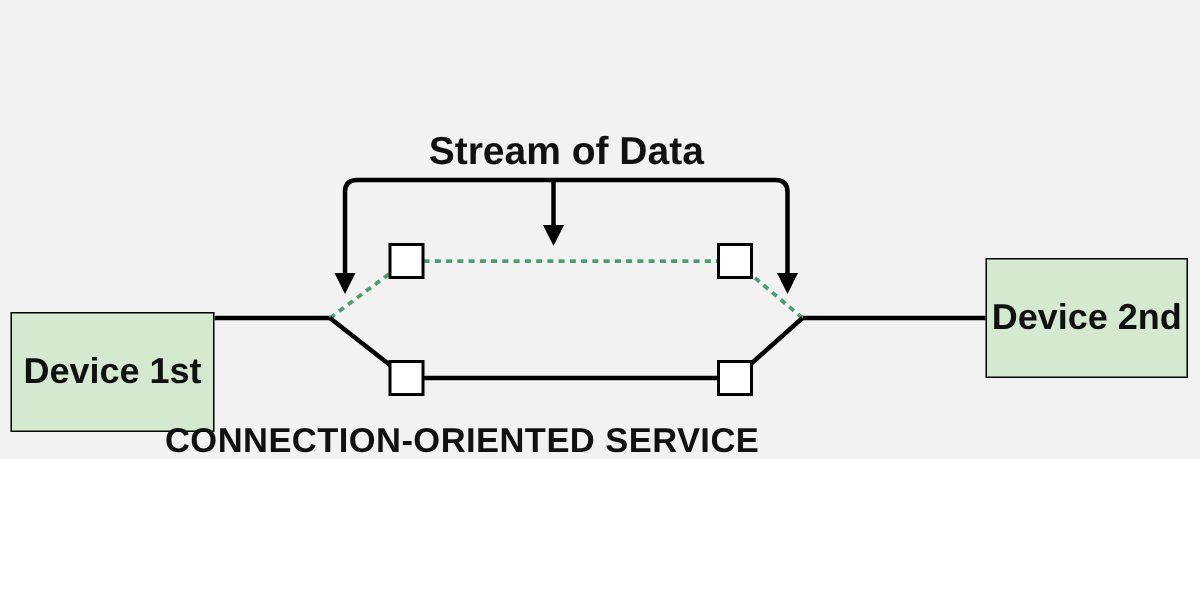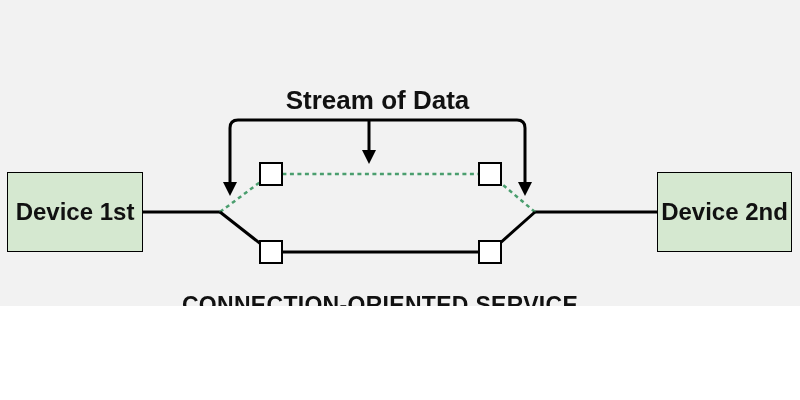--- a/index.html
+++ b/index.html
@@ -49,39 +49,39 @@
     border: 1.5px solid var(--device-border, #000);
     box-sizing: border-box;
     display: flex;
     align-items: center;
     justify-content: center;
     font-weight: bold;
     font-size: 24px;
     color: var(--text, #111);
     white-space: nowrap;
   }
-  .device-left  { left: 7px;   width: 136px; }
+  .device-left  { left: 7px;   width: 136px; margin-top: 36px; }
   .device-right { left: 657px; width: 135px; justify-content: center; }
   .title {
     position: absolute;
     left: 230px;
     top: 85px;
     width: 295px;
     text-align: center;
     font-weight: bold;
     font-size: 26px;
     color: var(--text, #111);
     white-space: nowrap;
   }
   .caption {
     position: absolute;
     left: 110px;
-    top: 292px;
+    top: 280px;
     width: 540px;
-    text-align: center;
+    text-align: left;
     font-weight: bold;
     font-size: 23px;
     letter-spacing: 0.3px;
     color: var(--text, #111);
     white-space: nowrap;
   }
 </style>
 </head>
 <body>
 

